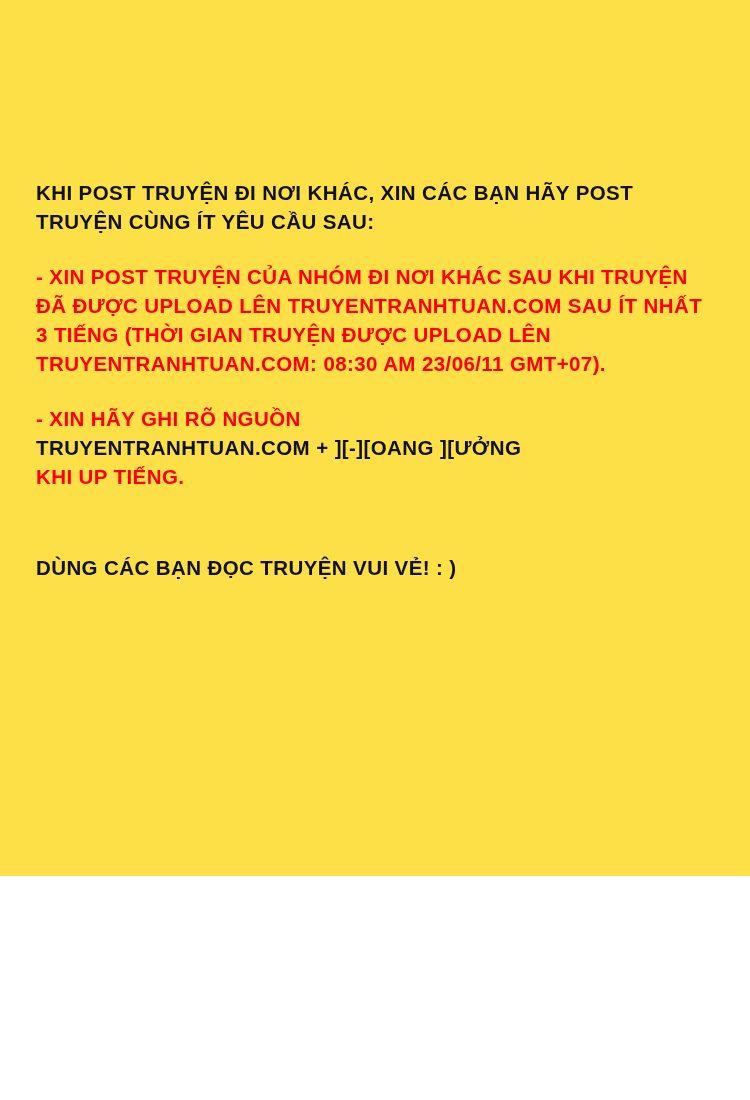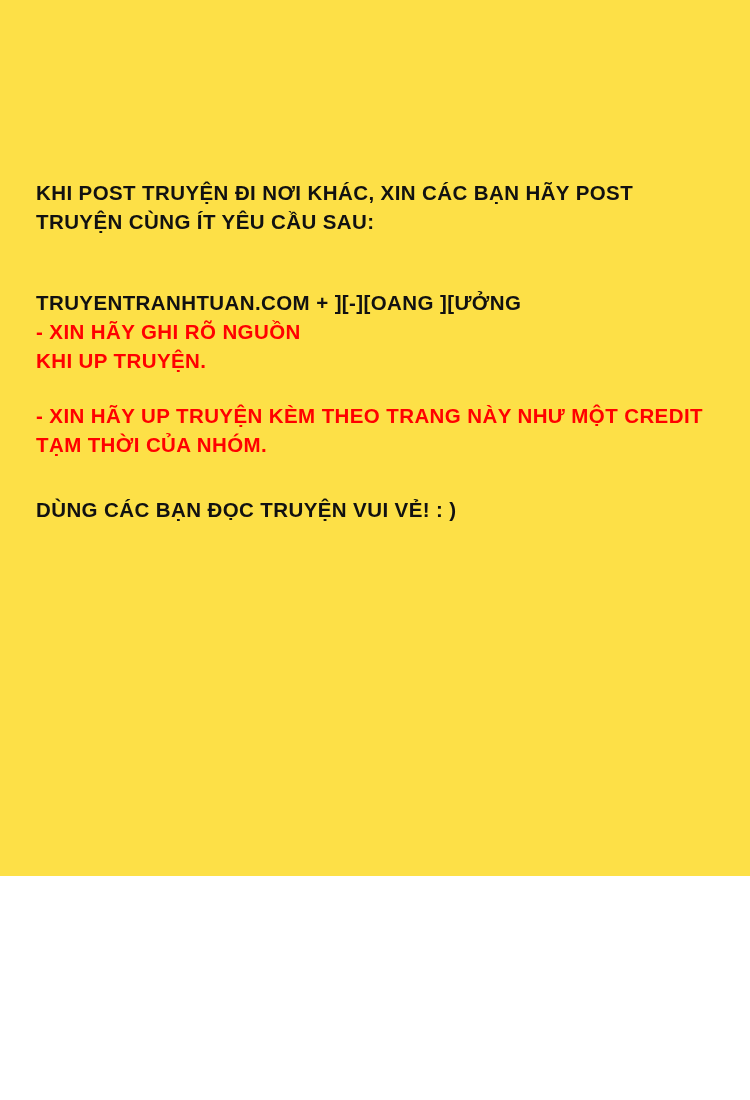--- a/index.html
+++ b/index.html
@@ -48,30 +48,30 @@
 </head>
 <body>
 
 <div class="page">
   <div class="notice">
 
     <p class="blk black">KHI POST TRUYỆN ĐI NƠI KHÁC, XIN CÁC BẠN HÃY POST TRUYỆN CÙNG ÍT YÊU CẦU SAU:</p>
 
     <div class="gap-md"></div>
 
+    <p class="blk red">- XIN POST TRUYỆN CỦA NHÓM ĐI NƠI KHÁC SAU KHI TRUYỆN ĐÃ ĐƯỢC UPLOAD LÊN TRUYENTRANHTUAN.COM SAU ÍT NHẤT 3 TIẾNG (THỜI GIAN TRUYỆN ĐƯỢC UPLOAD LÊN TRUYENTRANHTUAN.COM: 08:30 AM 23/06/11 GMT+07).</p>
 
 
     <div class="gap-md"></div>
 
+    <p class="blk red">- XIN HÃY GHI RÕ NGUỒN</p>
     <p class="blk black">TRUYENTRANHTUAN.COM + ][-][OANG ][ƯỞNG</p>
-    <p class="blk red">- XIN HÃY GHI RÕ NGUỒN</p>
-    <p class="blk red">KHI UP TRUYỆN.</p>
+    <p class="blk red">KHI UP TIẾNG.</p>
 
     <div class="gap-md"></div>
 
-    <p class="blk red">- XIN HÃY UP TRUYỆN KÈM THEO TRANG NÀY NHƯ MỘT CREDIT TẠM THỜI CỦA NHÓM.</p>
 
     <div class="gap-xl"></div>
 
     <p class="blk black">DÙNG CÁC BẠN ĐỌC TRUYỆN VUI VẺ! : )</p>
 
   </div>
 </div>
 
 </body></html>

